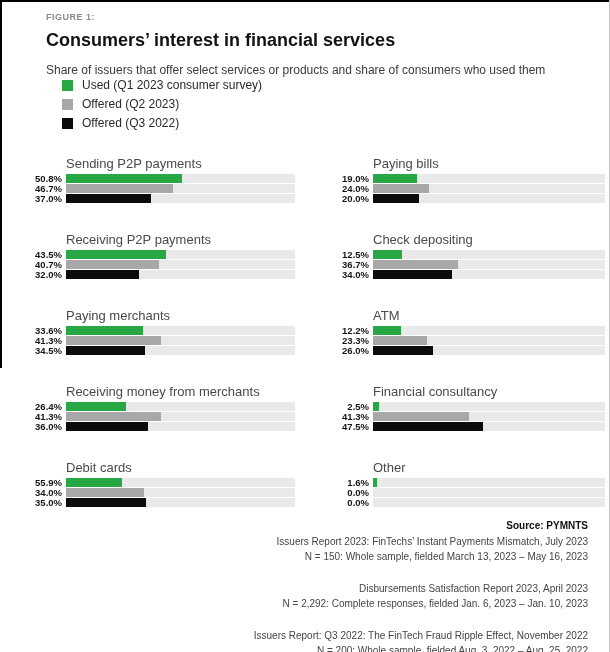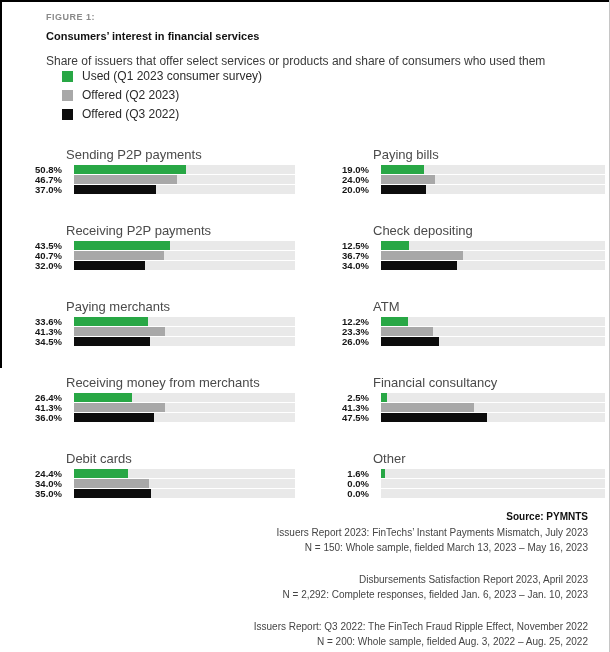--- a/index.html
+++ b/index.html
@@ -17,21 +17,21 @@
 
   .page { position:absolute; top:0; left:0; width:594px; }
 
   .figure-label {
     margin:12px 0 0 46px;
     font-size:9px; font-weight:bold; letter-spacing:0.5px;
     color:#8a8a8a;
   }
   .title {
     margin:8px 0 12px 46px;
-    font-size:11px; font-weight:bold; color:#121212;
+    font-size:18px; font-weight:bold; color:#121212;
   }
   .subtitle {
     margin:3px 0 0 46px;
     font-size:12px; color:#3b3b3b; line-height:1.18;
     max-width:500px;
   }
 
   .legend { margin:1px 0 0 62px; display:flex; flex-direction:column; gap:5px; }
   .legend-item { display:flex; align-items:center; gap:9px; font-size:12px; color:#2a2a2a; line-height:14px; }
   .swatch { width:11px; height:11px; flex:none; display:inline-block; }
@@ -44,21 +44,21 @@
     row-gap:22px;
     gap:28px;
   }
   .chart-title {
     margin:0 0 3px 50px;
     font-size:13px; color:#4a4a4a; line-height:15px;
     white-space:nowrap;
   }
   .bar-row { display:flex; align-items:center; height:9px; margin-bottom:1px; }
   .bar-label {
-    width:46px; flex:none; text-align:right; padding-right:12px;
+    width:46px; flex:none; text-align:right; padding-right:4px;
     font-size:9.5px; font-weight:bold; color:#161616; line-height:1;
   }
   .bar-track { flex:1; height:9px; background:#e9e9e9; display:block; position:relative; overflow:hidden; }
   .bar-fill { display:block; height:100%; }
 
   .footer {
     margin-top:10px; padding-right:6px;
     text-align:right;
     font-size:10px; color:#454545; line-height:1.55;
   }
@@ -268,21 +268,21 @@
           <span class="bar-label">47.5%</span>
           <span class="bar-track" style="background: rgb(233, 233, 233);">
             <span class="bar-fill" style="width: 47.5%; background: rgb(12, 12, 12);"></span>
           </span>
         </div>
       </div>
 
   <div class="chart">
     <div class="chart-title">Debit cards</div>
   <div class="bar-row">
-          <span class="bar-label">24.4%</span>
+          <span class="bar-label">55.9%</span>
           <span class="bar-track" style="background: rgb(233, 233, 233);">
             <span class="bar-fill" style="width: 24.4%; background: rgb(40, 167, 69);"></span>
           </span>
         </div>
         <div class="bar-row">
           <span class="bar-label">34.0%</span>
           <span class="bar-track" style="background: rgb(233, 233, 233);">
             <span class="bar-fill" style="width: 34%; background: rgb(168, 168, 168);"></span>
           </span>
         </div>

